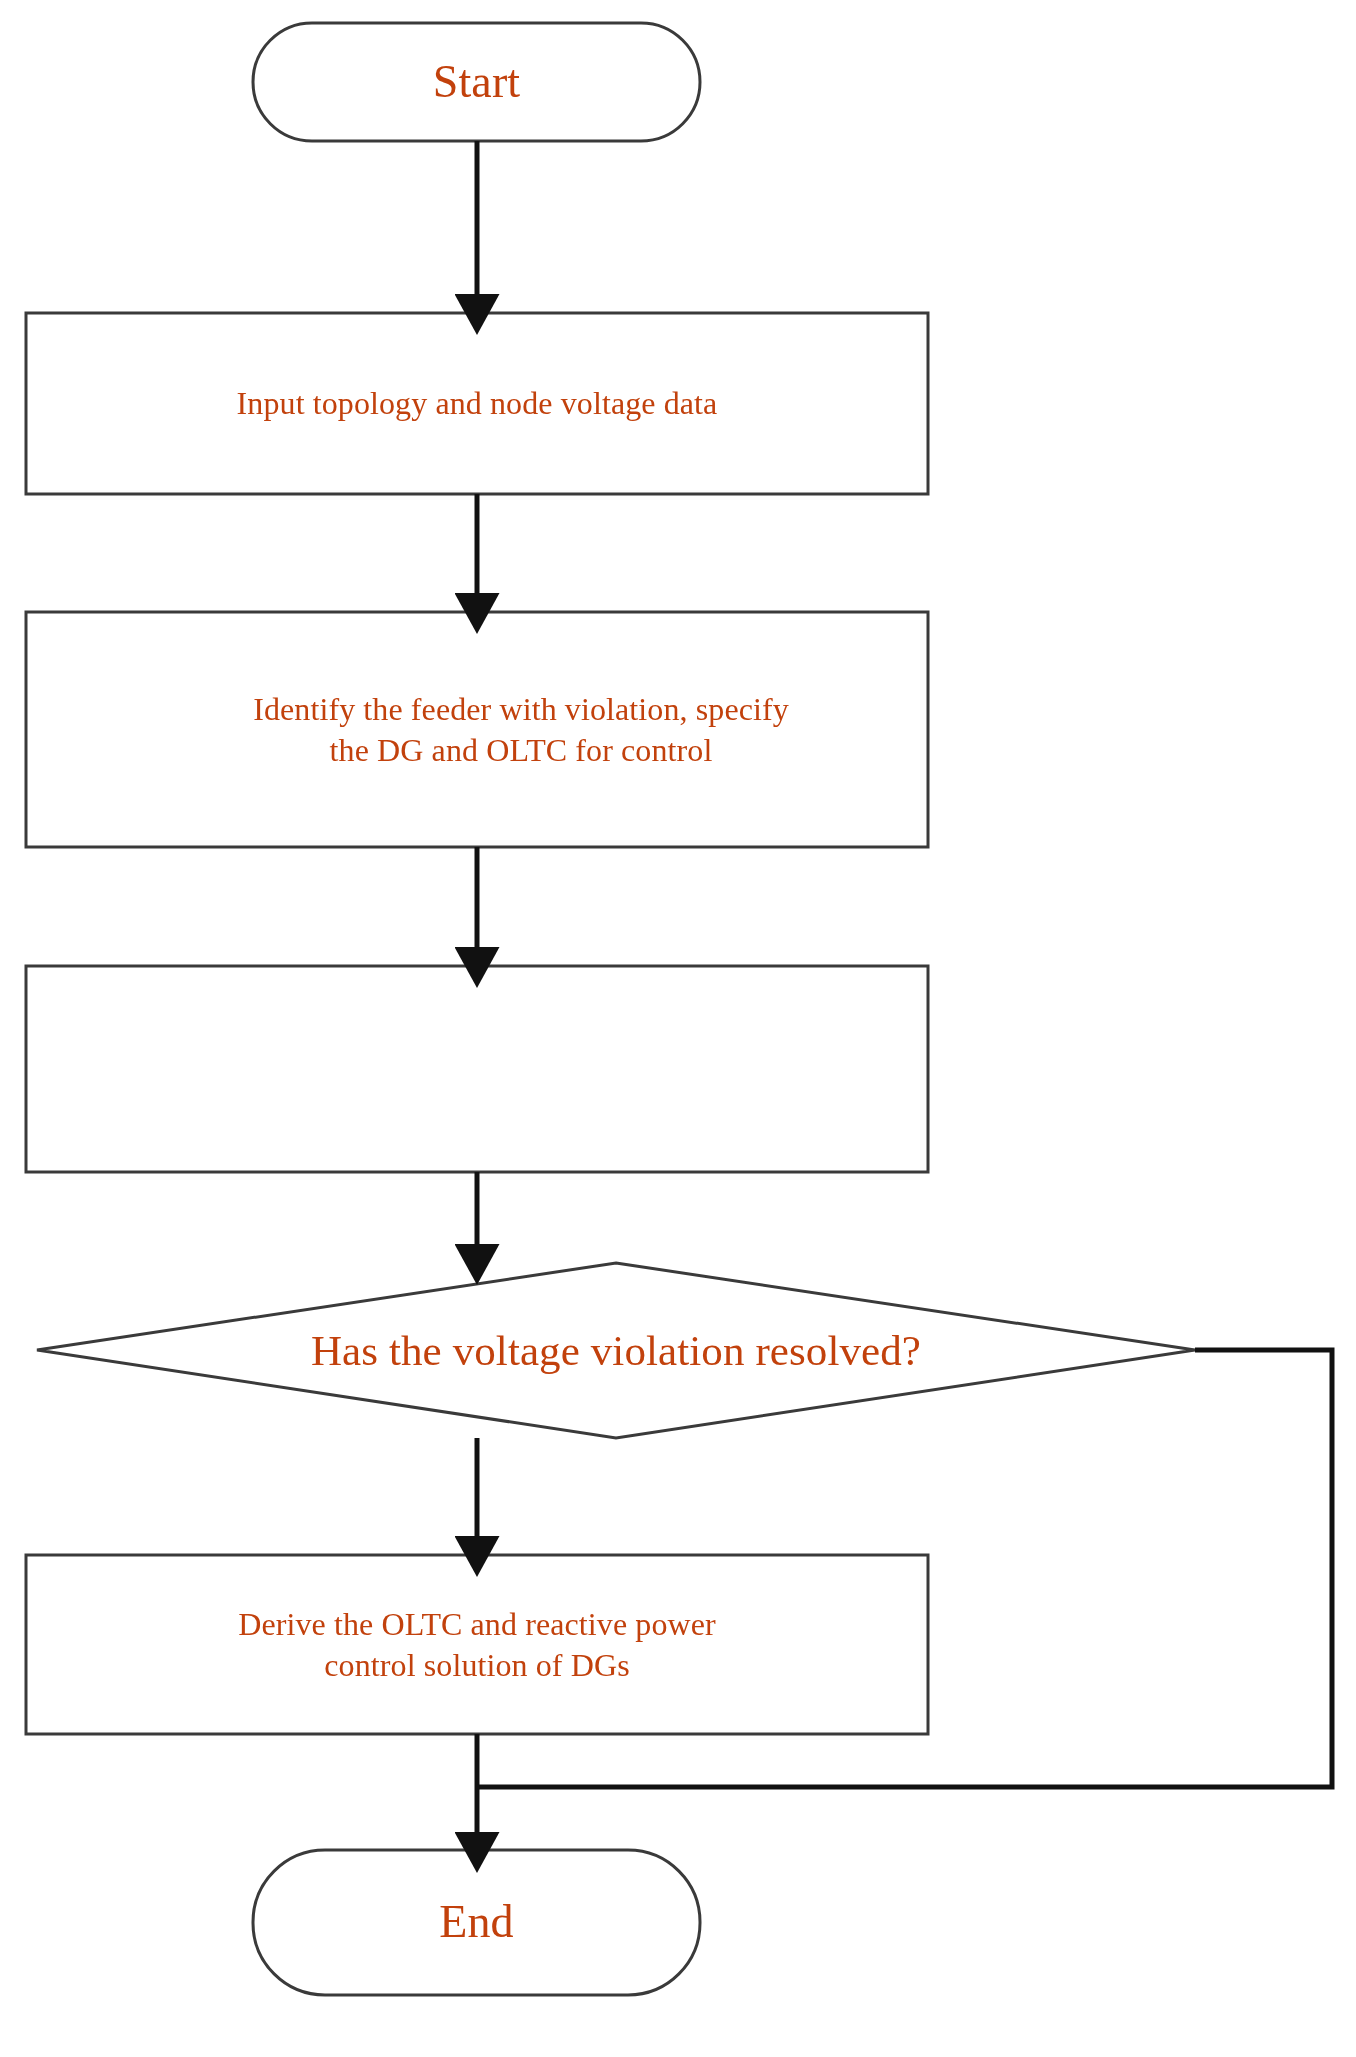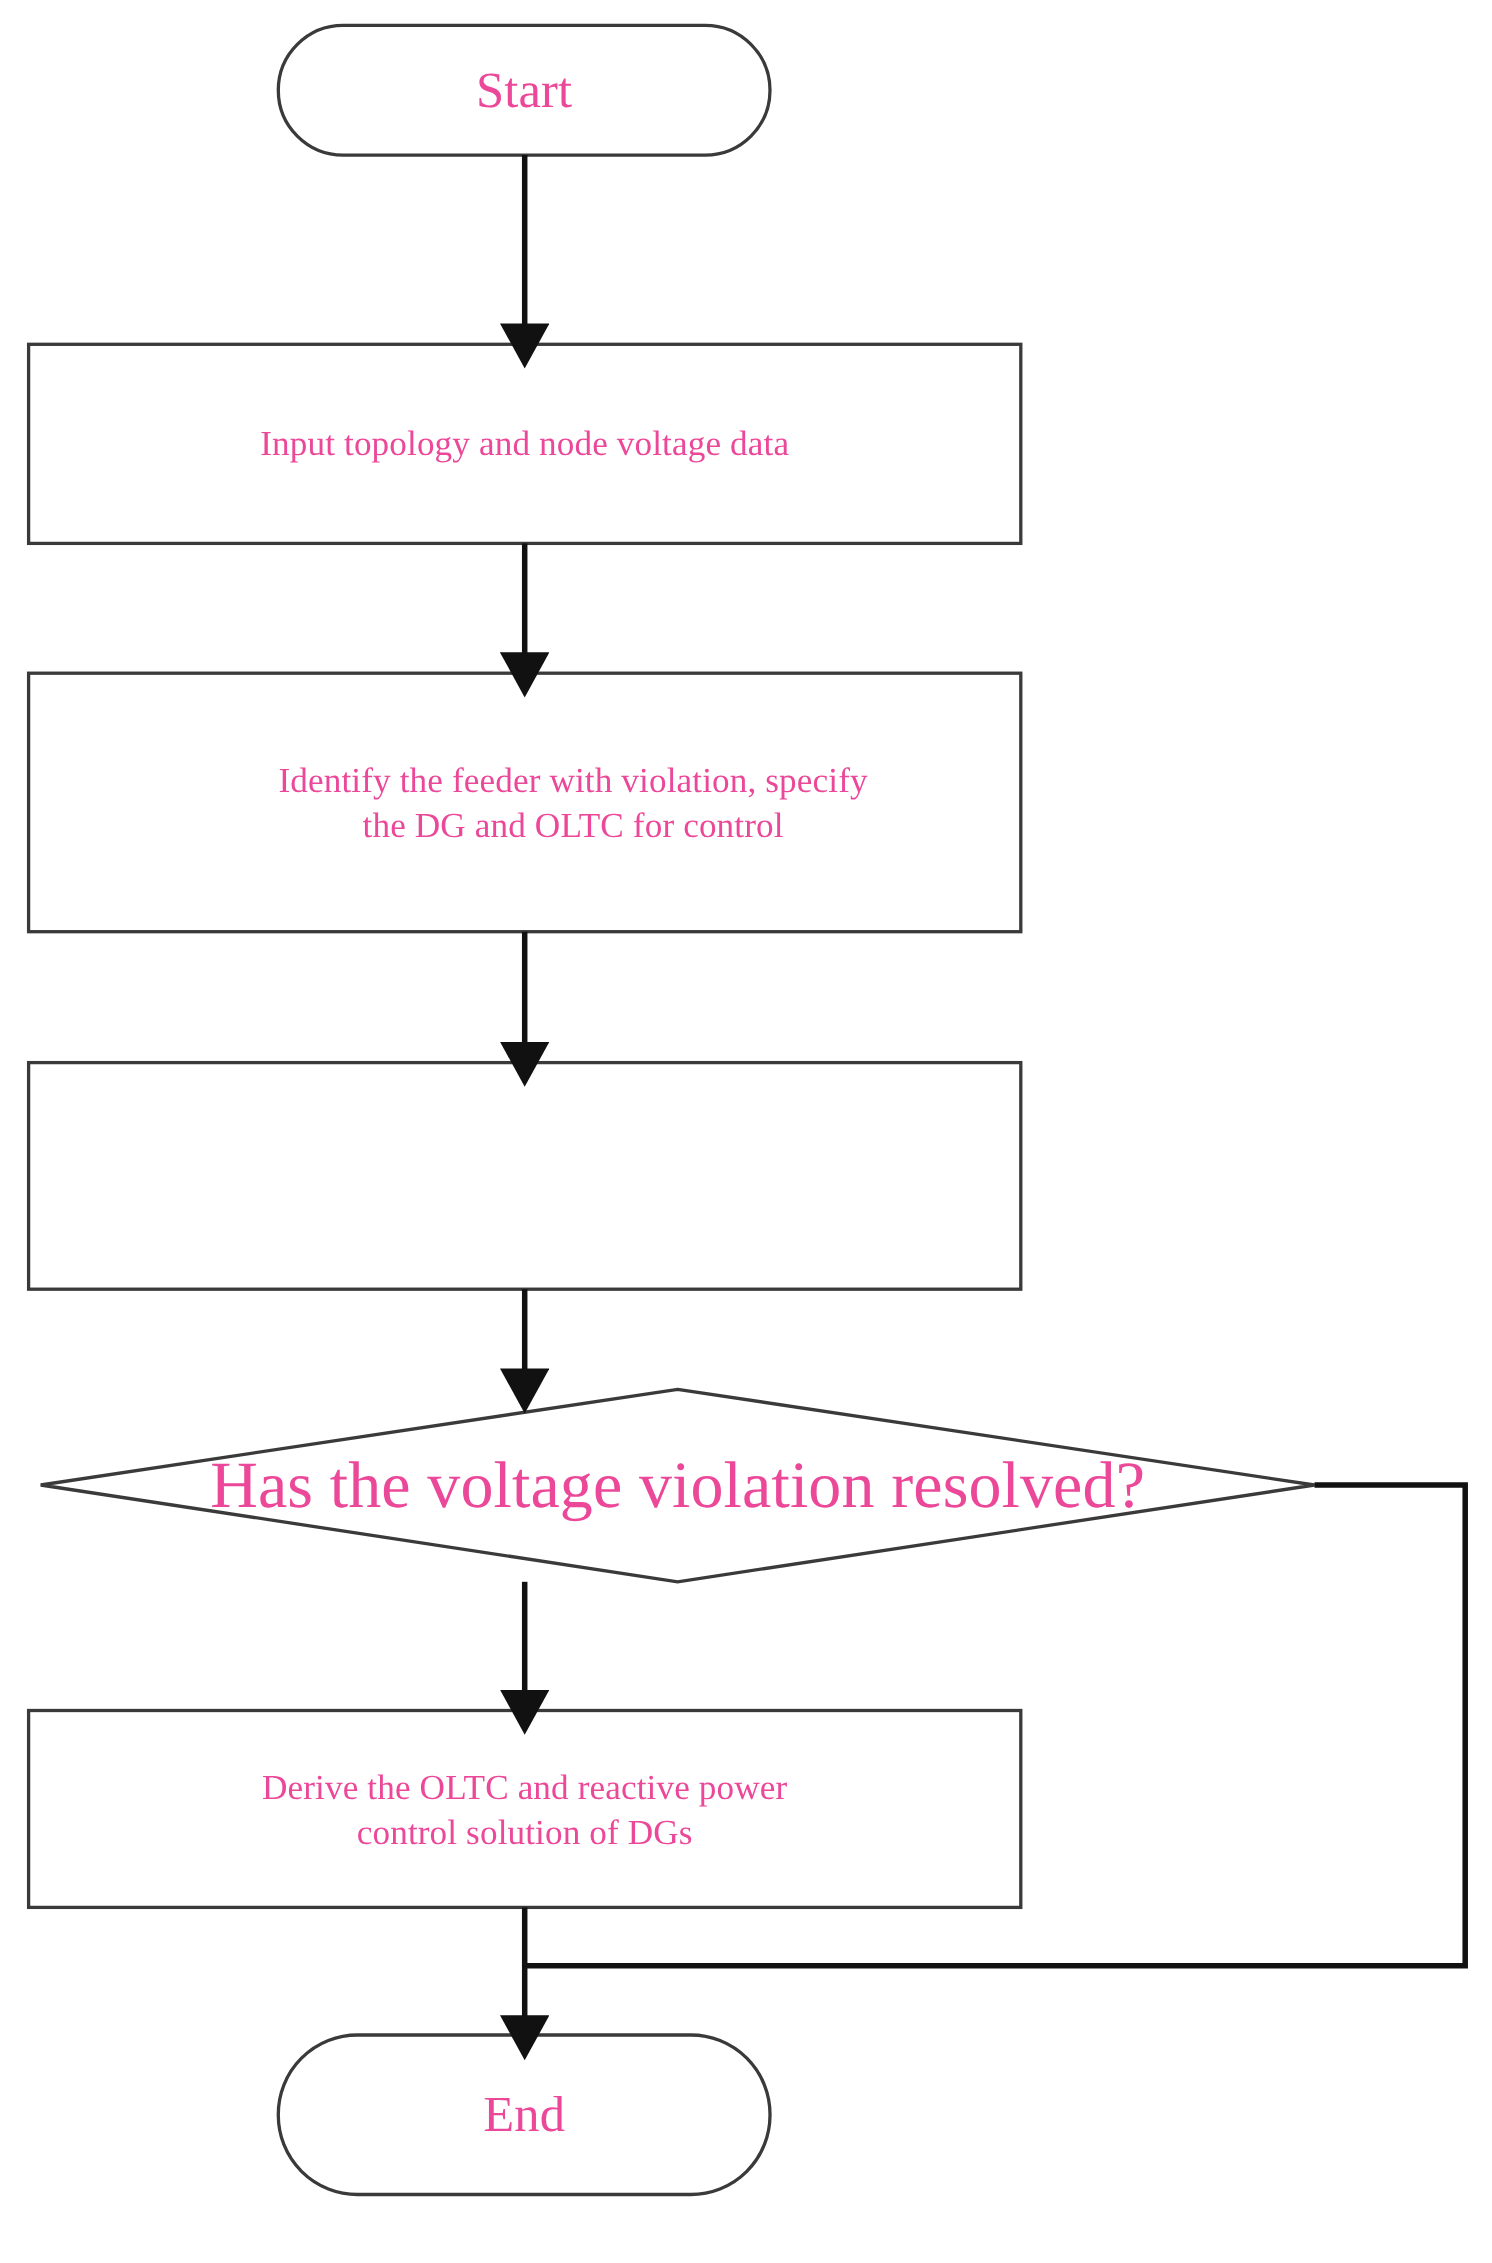--- a/index.html
+++ b/index.html
@@ -27,28 +27,28 @@
     height: 2057px;
   }
   .node-label {
     position: absolute;
     display: flex;
     align-items: center;
     justify-content: center;
     text-align: center;
     line-height: 1.28;
     font-size: 44px;
-    color: #ec4899;
+    color: #c2410c;
     white-space: pre-line;
     pointer-events: none;
     letter-spacing: 0.1px;
   }
   .label-terminator { font-size: 46px; }
   .label-process    { font-size: 32px; }
-  .label-decision   { font-size: 60px; }
+  .label-decision   { font-size: 43px; }
 </style>
 </head>
 <body>
 
 <div id="canvas">
 
   <svg id="flow-svg" viewBox="0 0 1356 2057" xmlns="http://www.w3.org/2000/svg">
     <defs>
       <marker id="arrowhead" markerWidth="9" markerHeight="9" refX="1.2" refY="4.5" orient="auto" markerUnits="strokeWidth">
         <path d="M0,0 L0,9 L8.2,4.5 z" fill="#111111"></path>

